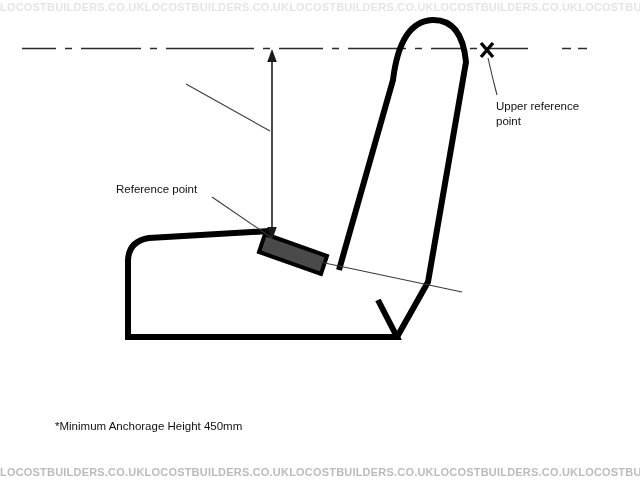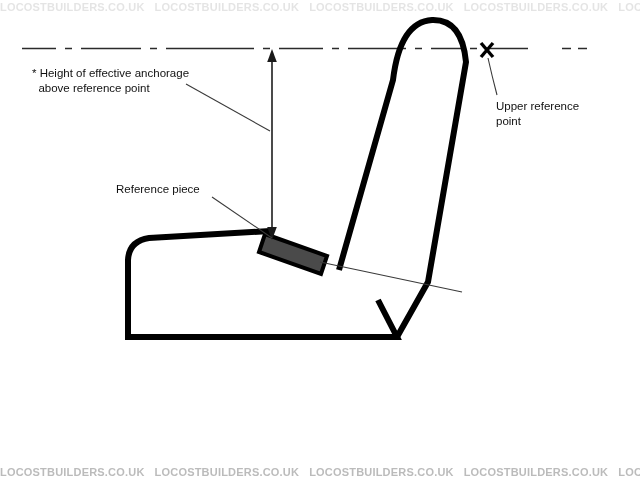--- a/index.html
+++ b/index.html
@@ -44,21 +44,20 @@
     color: #cfcfcf;
     opacity: 0.55;
   }
   #wm-bottom {
     bottom: 1px;
     color: #b0b0b0;
     opacity: 0.85;
   }
   .wm-band span {
     display: inline-block;
-    padding-right: 10px;
   }
   .dtext {
     position: absolute;
     color: #111111;
     font-family: "Liberation Sans", sans-serif;
     font-size: 11.5px;
     line-height: 14.5px;
     white-space: pre;
     user-select: none;
   }
@@ -144,25 +143,24 @@
       <line x1="481" y1="43" x2="493" y2="57" stroke="#000000" stroke-width="3.4" stroke-linecap="butt"></line>
       <line x1="493" y1="43" x2="481" y2="57" stroke="#000000" stroke-width="3.4" stroke-linecap="butt"></line>
     </g>
 
     <g>
       <path d="M 488 58 Q 492 76 497 95" fill="none" stroke="#3a3a3a" stroke-width="1.1"></path>
     </g>
 
   </svg>
 
-  <div class="dtext" id="label-height">* Height of effective anchorage
-  above reference point</div>
 
   <div class="dtext" id="label-upper-anchorage">Upper reference
 point</div>
 
-  <div class="dtext" id="label-reference-point">Reference piece</div>
+  <div class="dtext" id="label-reference-point">Reference point</div>
 
 
+  <div class="dtext" id="label-min-anchorage">*Minimum Anchorage Height 450mm</div>
 
   <div class="wm-band" id="wm-bottom"><span>LOCOSTBUILDERS.CO.UK</span><span>LOCOSTBUILDERS.CO.UK</span><span>LOCOSTBUILDERS.CO.UK</span><span>LOCOSTBUILDERS.CO.UK</span><span>LOCOSTBUILDERS.CO.UK</span></div>
 
 </div>
 
 </body></html>

